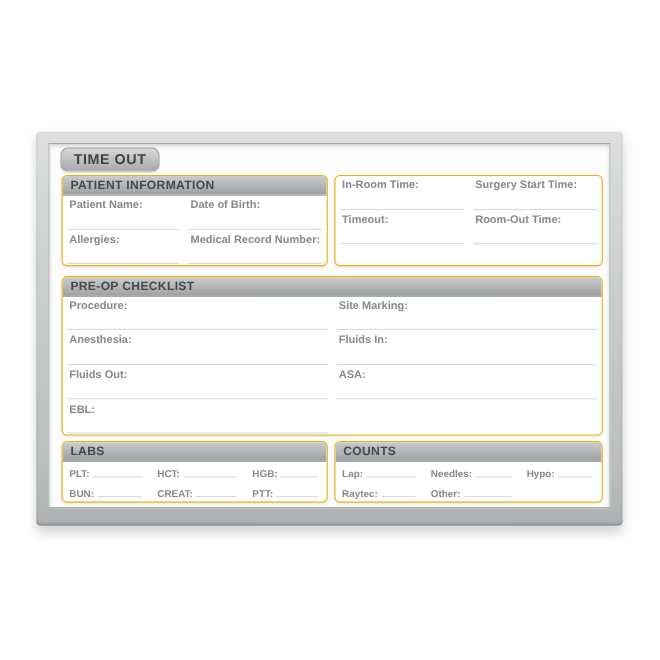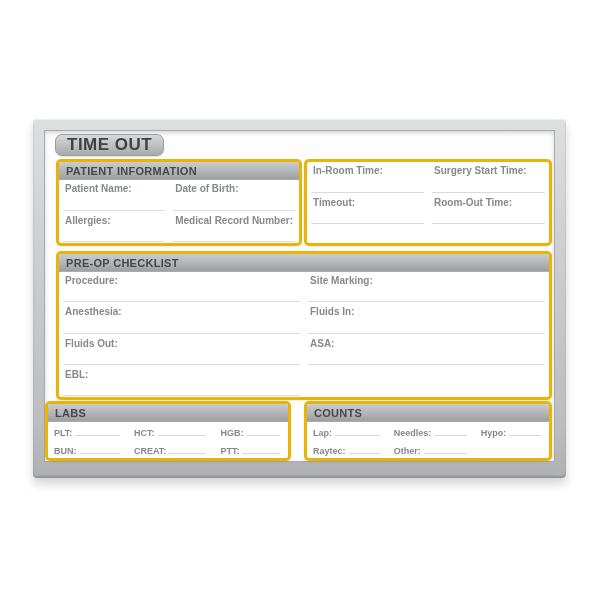--- a/index.html
+++ b/index.html
@@ -22,44 +22,44 @@
     border:1px solid #a8aaac;
     box-shadow:inset 0 2px 4px rgba(0,0,0,0.16);
   }
 
   
   .badge {
     position:absolute; left:10px; top:3px; height:20px; line-height:20px;
     padding:0 11px;
     background:linear-gradient(#d6d8da,#a7a9ab);
     border:1px solid #9b9da0; border-radius:7px;
-    font-size:17px; font-weight:bold; color:#3f4143; letter-spacing:0.5px;
+    font-size:13px; font-weight:bold; color:#3f4143; letter-spacing:0.5px;
     box-shadow:0 1px 1px rgba(0,0,0,0.12);
   }
 
   
   .sec {
     position:absolute; background:#ffffff;
-    border:3px solid #eab308; border-radius:5px;
+    border:1px solid #eab308; border-radius:5px;
     box-shadow:0 1px 2px rgba(0,0,0,0.08);
     overflow:hidden;
   }
   .sec-h {
     height:17px; display:flex; align-items:center; padding:0 7px;
     font-size:11px; font-weight:bold; color:#45474a; letter-spacing:0.3px;
     background:linear-gradient(#cacccd,#9da0a2);
     border-bottom:1px solid #a9abad;
     white-space:nowrap;
   }
 
   
   .sec.patient   { left:11px;  top:28px;  width:240px; height:81px;  }
   .sec.timemgmt  { left:259px; top:28px;  width:242px; height:81px;  }
   .sec.preop     { left:11px;  top:120px; width:490px; height:143px; }
-  .sec.labs      { left:0;  top:270px; width:240px; height:54px;  }
+  .sec.labs      { left:11px;  top:270px; width:240px; height:54px;  }
   .sec.counts    { left:259px; top:270px; width:242px; height:54px;  }
 
   
   .grid2 { display:grid; grid-template-columns:1fr 1fr; grid-auto-rows:1fr; height:calc(100% - 18px); }
   .cell {
     position:relative; padding:3px 6px 0;
     font-size:10px; font-weight:bold; color:#86888b; white-space:nowrap;
   }
   .cell::after {
     content:""; position:absolute; left:4px; right:4px; bottom:1px;

